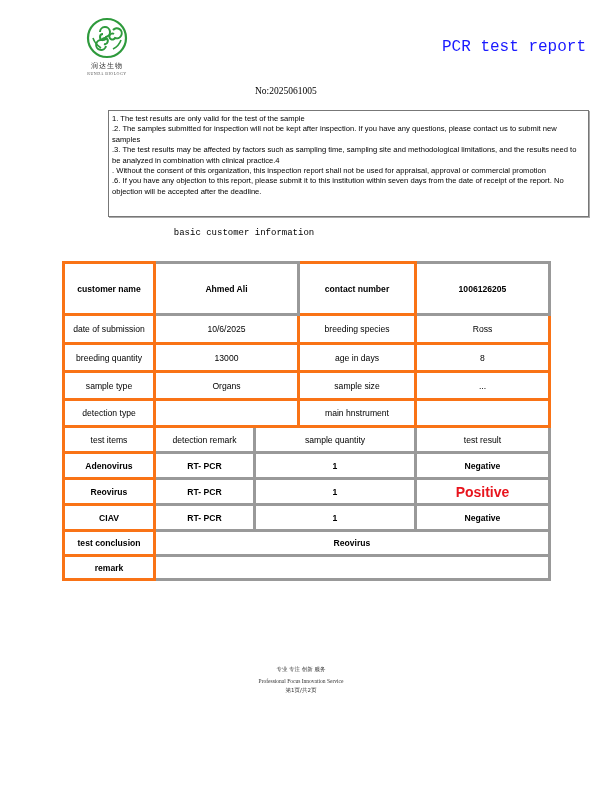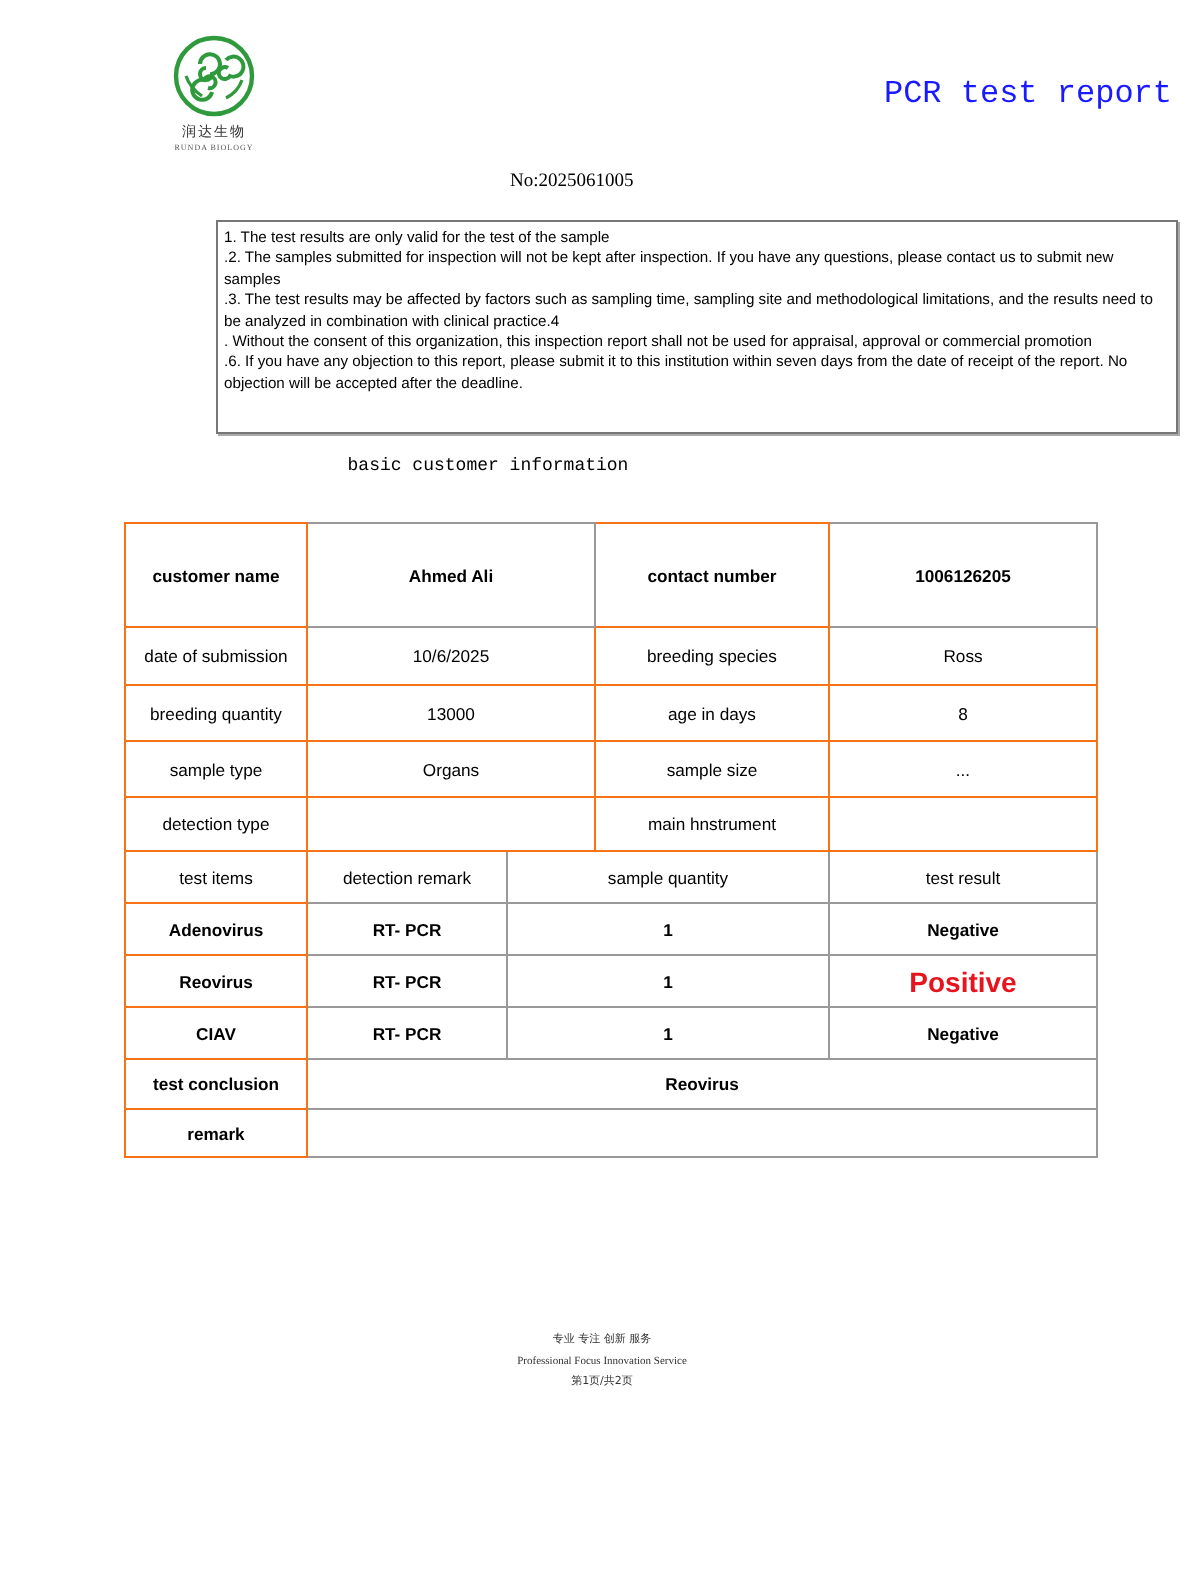--- a/index.html
+++ b/index.html
@@ -9,21 +9,21 @@
   .logo-cn { font-family:"DejaVu Serif", serif; font-size:7px; text-align:center; color:#333; letter-spacing:1px; margin-top:1px; }
   .logo-en { font-family:"Liberation Serif", serif; font-size:4px; text-align:center; color:#555; letter-spacing:0.5px; }
   .title { position:absolute; left:0; width:602px; top:38px; text-align:right; font-family:"Liberation Mono", monospace; font-size:16px; color:#1a1aff; padding-left:-0px; }
   .title span { position:relative; left:-16px; }
   .report-no { position:absolute; top:86px; left:255px; font-family:"Liberation Serif", serif; font-size:9.5px; }
   .notice { position:absolute; left:63px; top:110px; width:481px; height:107px; border:1px solid #777; box-shadow: 1px 1px 0 #aaa; padding:3px 3px 0 3px; box-sizing:border-box; font-size:7.6px; line-height:10.4px;margin-left:45px; }
   .notice div { white-space:normal; }
   .section-title { position:absolute; top:228px; left:0; width:488px; text-align:center; font-family:"Liberation Mono", monospace; font-size:9px; }
   .section-title span { position:relative; left:0px; }
   table.info { position:absolute; left:62px; top:261px; width:486px; border-collapse:collapse; table-layout:fixed; font-size:8.6px; }
-  table.info td { border:1px solid #f97316; text-align:center; vertical-align:middle; padding:0; }
+  table.info td { border:3px solid #f97316; text-align:center; vertical-align:middle; padding:0; }
   table.info td.g { border-color:#999; }
   .bold { font-weight:bold; }
   .positive { color:#e8141d; font-weight:bold; font-size:14px; }
   .footer { position:absolute; left:0; width:602px; top:666px; text-align:center; }
   .footer .cn { font-family:"DejaVu Sans", sans-serif; font-size:5.5px; color:#333; }
   .footer .en { font-family:"Liberation Serif", serif; font-size:5.5px; color:#333; margin-top:5px; }
   .footer .pg { font-family:"DejaVu Sans", sans-serif; font-size:5.5px; color:#333; margin-top:3px; }
 </style>
 </head>
 <body>

